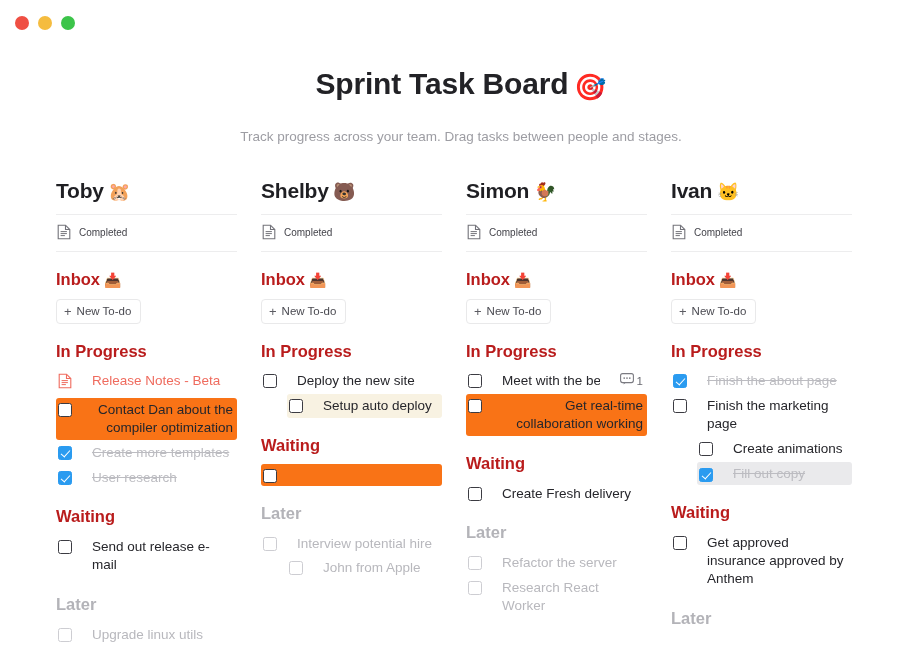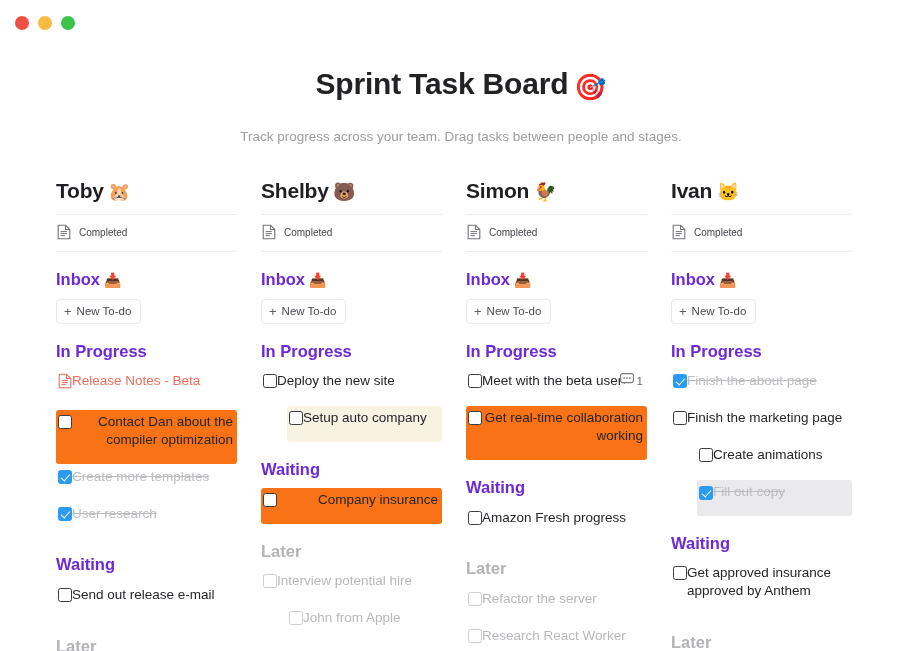--- a/index.html
+++ b/index.html
@@ -73,21 +73,21 @@
     display: flex;
     align-items: center;
     gap: 8px;
     font-size: 10px;
     color: #43434a;
   }
 
   .section-title {
     font-size: 16.5px;
     font-weight: bold;
-    color: #6d28d9;
+    color: #b91c1c;
     margin: 18px 0 8px 0;
     line-height: 1.2;
   }
   .section-title.muted { color: #b3b3b8; }
   .section-title .emoji { font-size: 14px; margin-left: 4px; }
 
   .new-todo {
     display: inline-flex;
     align-items: center;
     gap: 5px;
@@ -99,22 +99,22 @@
     color: #4a4a51;
     cursor: pointer;
     margin-top: 1px;
   }
   .new-todo .plus { font-size: 13px; color: #5b5b62; line-height: 1; }
 
   
   .task {
     display: flex;
     align-items: flex-start;
-    gap: 0;
-    padding: 3px 4px 15px 2px;
+    gap: 20px;
+    padding: 3px 4px 3px 2px;
     font-size: 13.5px;
     line-height: 1.32;
     color: #26262b;
     border-radius: 3px;
     position: relative;
     margin-bottom: 1px;
   }
   .task.indent1 { margin-left: 26px; }
   .task.hl-pink   { background: #f97316; text-align: right; }
   .task.hl-cream  { background: #f8f2e2; }
@@ -235,26 +235,25 @@
       </div><div class="section-title"><span>Inbox</span><span class="emoji">📥</span></div><div class="new-todo">
         <span class="plus">+</span>
         <span>New To-do</span>
       </div><div class="section-title">In Progress</div><div>
         <div class="task">
           <span class="cb"></span>
           <span class="label">Deploy the new site</span>
         </div>
         <div class="task indent1 hl-cream">
           <span class="cb"></span>
-          <span class="label">Setup auto company</span>
+          <span class="label">Setup auto deploy</span>
         </div>
       </div><div class="section-title">Waiting</div><div>
         <div class="task hl-pink">
           <span class="cb"></span>
-          <span class="label">Company insurance</span>
         </div>
       </div><div class="section-title muted">Later</div><div>
         <div class="task dim">
           <span class="cb"></span>
           <span class="label">Interview potential hire</span>
         </div>
         <div class="task indent1 dim">
           <span class="cb"></span>
           <span class="label">John from Apple</span>
         </div>
@@ -284,21 +283,21 @@
             <span>1</span>
           </span>
         </div>
         <div class="task hl-pink">
           <span class="cb"></span>
           <span class="label">Get real-time collaboration working</span>
         </div>
       </div><div class="section-title">Waiting</div><div>
         <div class="task">
           <span class="cb"></span>
-          <span class="label">Amazon Fresh progress</span>
+          <span class="label">Create Fresh delivery</span>
         </div>
       </div><div class="section-title muted">Later</div><div>
         <div class="task dim">
           <span class="cb"></span>
           <span class="label">Refactor the server</span>
         </div>
         <div class="task dim">
           <span class="cb"></span>
           <span class="label">Research React Worker</span>
         </div>

